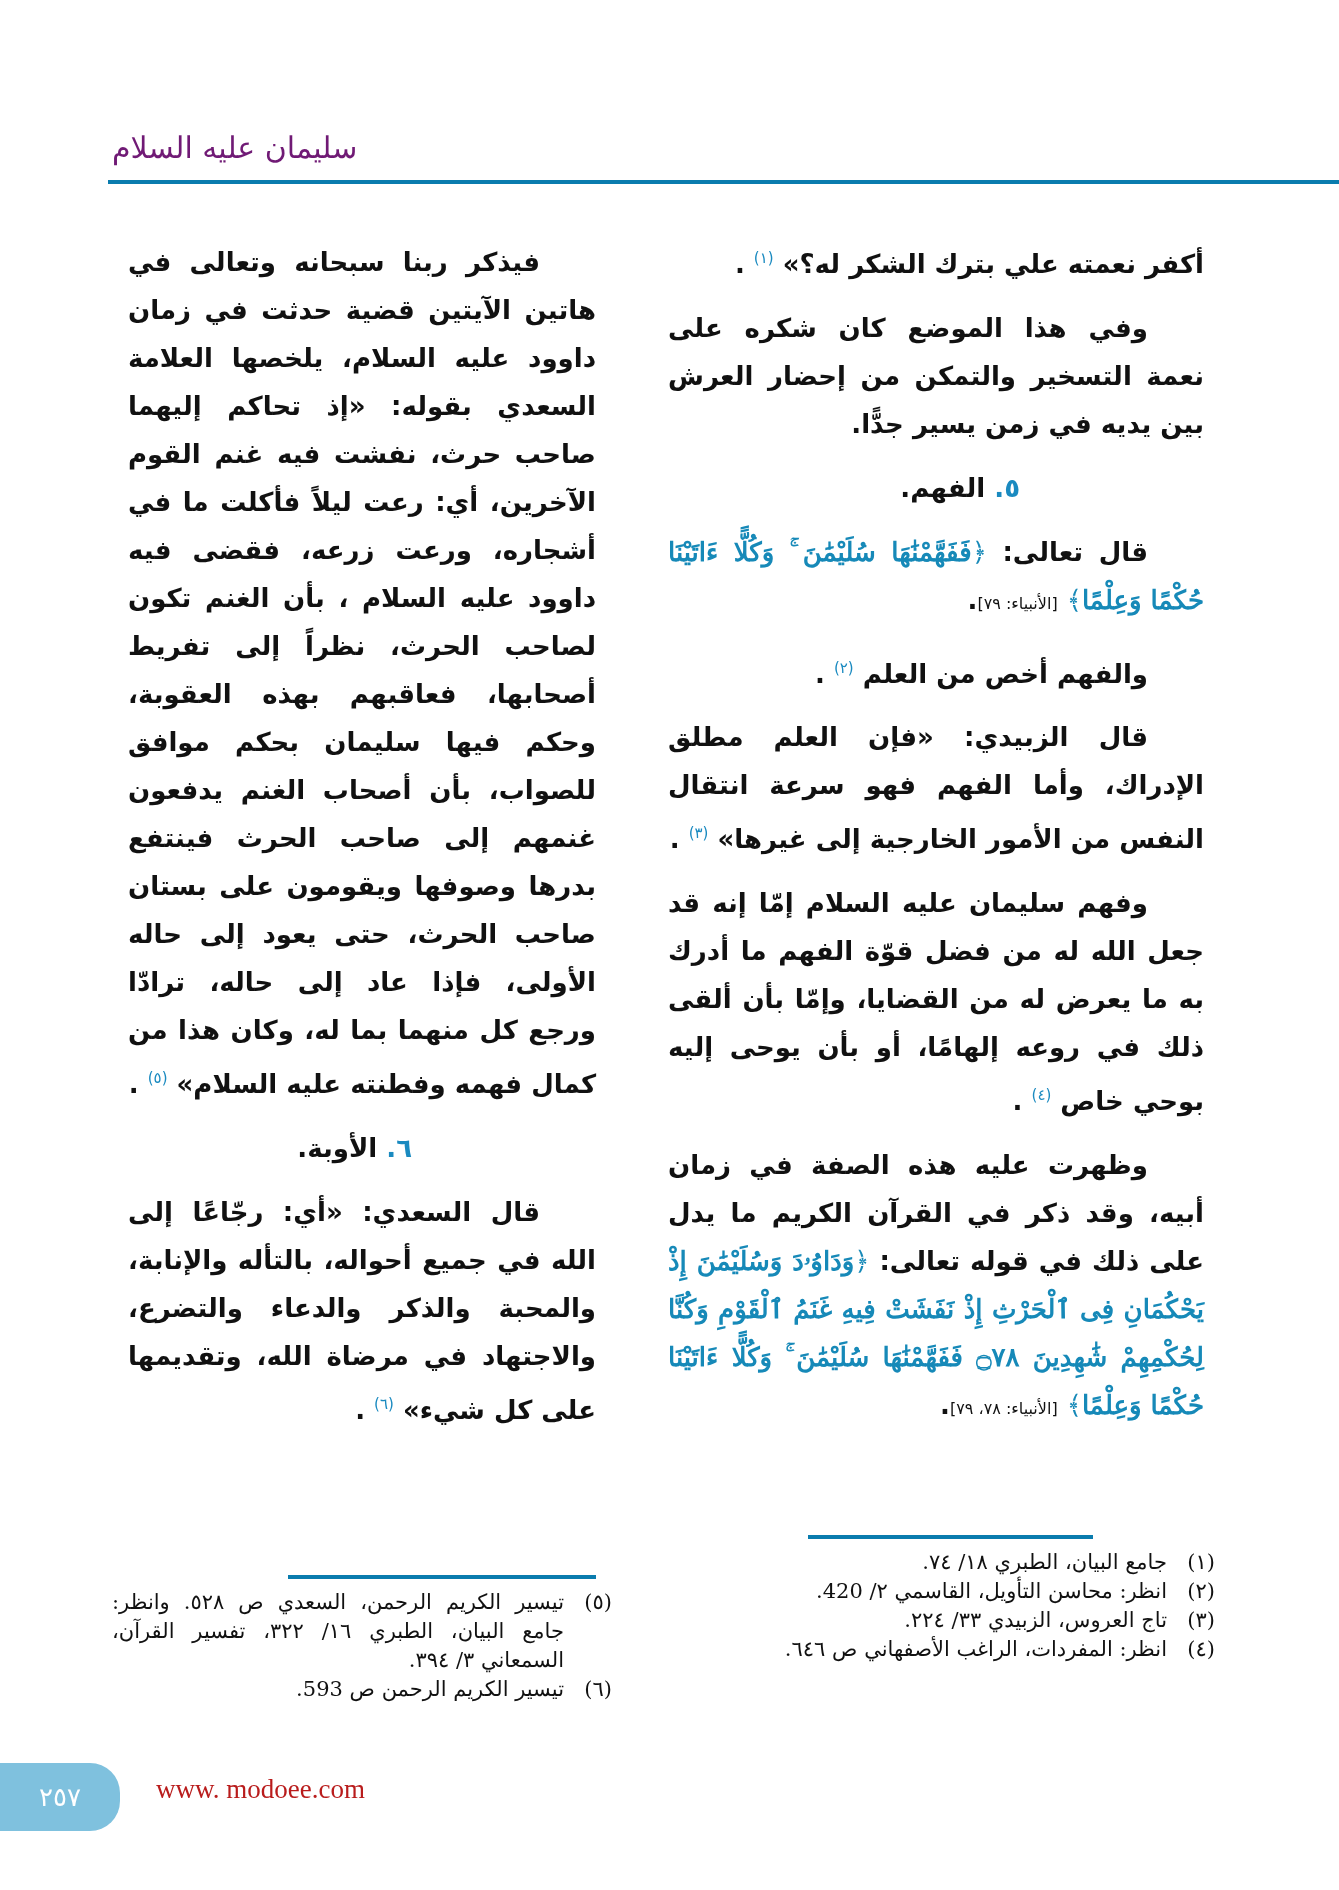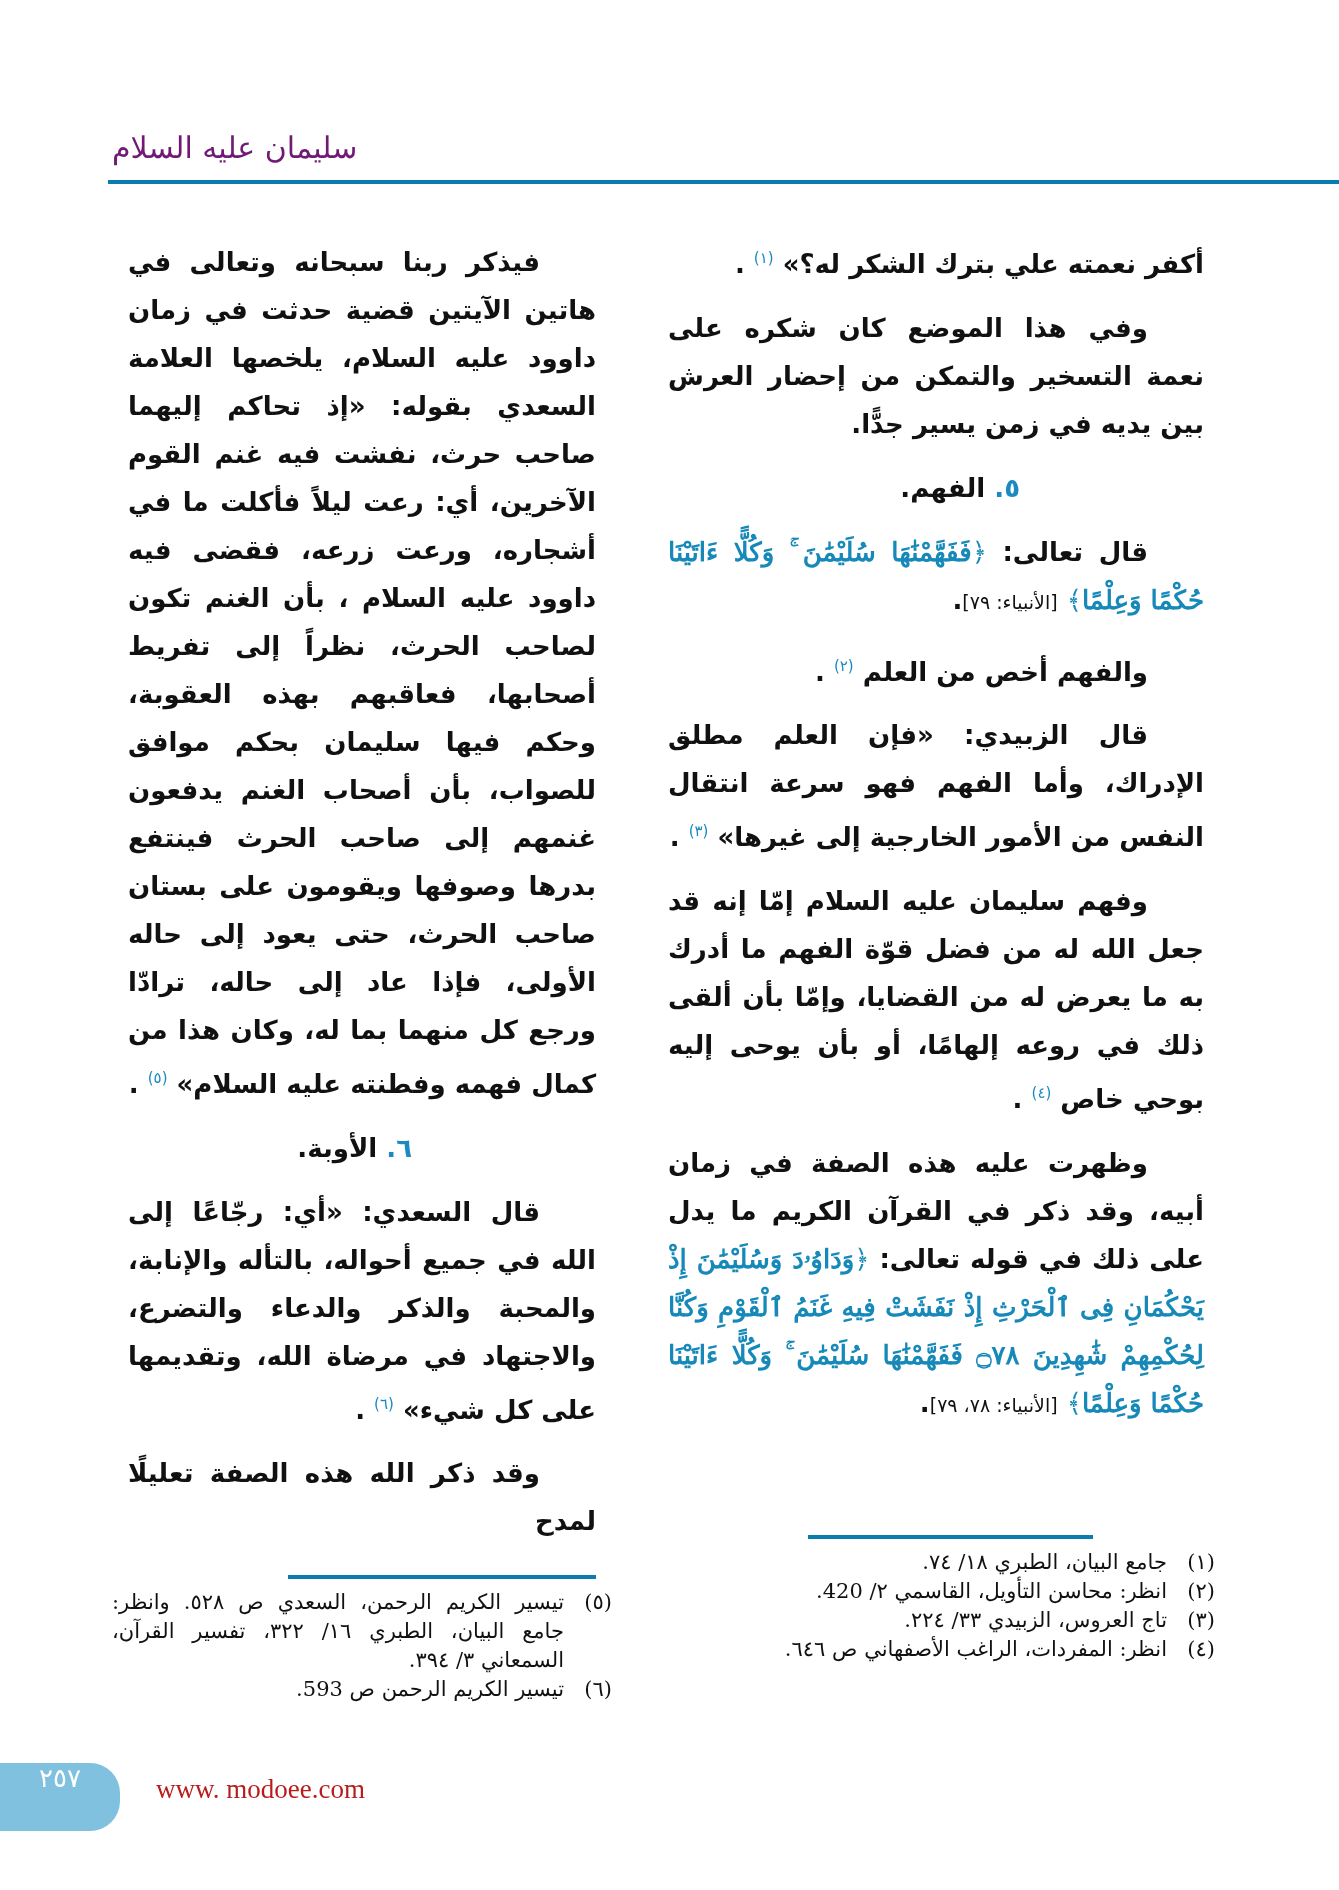--- a/index.html
+++ b/index.html
@@ -12,36 +12,36 @@
   .col { position:absolute; direction:rtl; text-align:justify; font-size:26px; line-height:48px; font-weight:bold; }
   .col-right { left:652px; top:218px; width:568px; }
   .col-left  { left:112px; top:222px; width:500px; }
   .para { margin:16px; }
   .indent { text-indent:56px; }
   .heading { text-indent:200px; margin:0; }
   .heading .num { color:#1a8ac0; }
   .fn-ref { color:#1a8ac0; font-size:15px; vertical-align:super; font-weight:normal; }
   .ayah { color:#1689b8; font-family:"DejaVu Serif", serif; font-weight:bold; }
   .ornament { color:#1689b8; font-weight:normal; }
-  .ref { font-size:19px; font-weight:normal; }
+  .ref { font-size:16px; font-weight:normal; }
 
   .fn-rule { position:absolute; height:4px; background:#0a7cae; }
   .fn-rule-right { left:808px; top:1535px; width:285px; }
   .fn-rule-left  { left:288px; top:1575px; width:308px; }
 
   .footnotes { position:absolute; direction:rtl; font-size:21px; line-height:29px;
                font-family:"DejaVu Serif", serif; color:#111; }
   .fn-right { left:650px; top:1548px; width:565px; }
   .fn-left  { left:112px; top:1588px; width:500px; }
   .fn { margin:0; padding-right:48px; position:relative; text-align:justify; }
   .fn .fn-num { position:absolute; right:0; top:0; }
 
   .page-badge { position:absolute; left:0; top:1763px; width:120px; height:68px;
                 background:#7fc1de; border-radius:0 30px 30px 0; color:#ffffff;
-                font-size:26px; display:flex; align-items:flex-start; justify-content:center; }
+                font-size:26px; display:flex; align-items:center; justify-content:center; }
   .site-url { position:absolute; left:156px; top:1774px; font-size:27px; color:#b91c1c;
               font-family:Liberation Serif, serif; direction:ltr; }
 </style>
 </head>
 <body>
 
 <div class="header-title">سليمان عليه السلام</div>
 <div class="header-rule"></div>
 
 <div class="col col-right">
@@ -90,21 +90,20 @@
   </p>
   <p class="heading">
     <span class="num">٦.</span>
     <span>الأوبة.</span>
   </p>
   <p class="para indent">
     <span>قال السعدي: «أي: رجّاعًا إلى الله في جميع أحواله، بالتأله والإنابة، والمحبة والذكر والدعاء والتضرع، والاجتهاد في مرضاة الله، وتقديمها على كل شيء»</span>
     <span class="fn-ref">(٦)</span>
     <span>.</span>
   </p>
-  <p class="para indent">وقد ذكر الله هذه الصفة تعليلًا لمدح</p>
 </div>
 
 <div class="fn-rule fn-rule-right"></div>
 <div class="fn-rule fn-rule-left"></div>
 
 <div class="footnotes fn-right">
   <p class="fn"><span class="fn-num">(١)</span><span>جامع البيان، الطبري ١٨/ ٧٤.</span></p>
   <p class="fn"><span class="fn-num">(٢)</span><span>انظر: محاسن التأويل، القاسمي ٢/ 420.</span></p>
   <p class="fn"><span class="fn-num">(٣)</span><span>تاج العروس، الزبيدي ٣٣/ ٢٢٤.</span></p>
   <p class="fn"><span class="fn-num">(٤)</span><span>انظر: المفردات، الراغب الأصفهاني ص ٦٤٦.</span></p>

